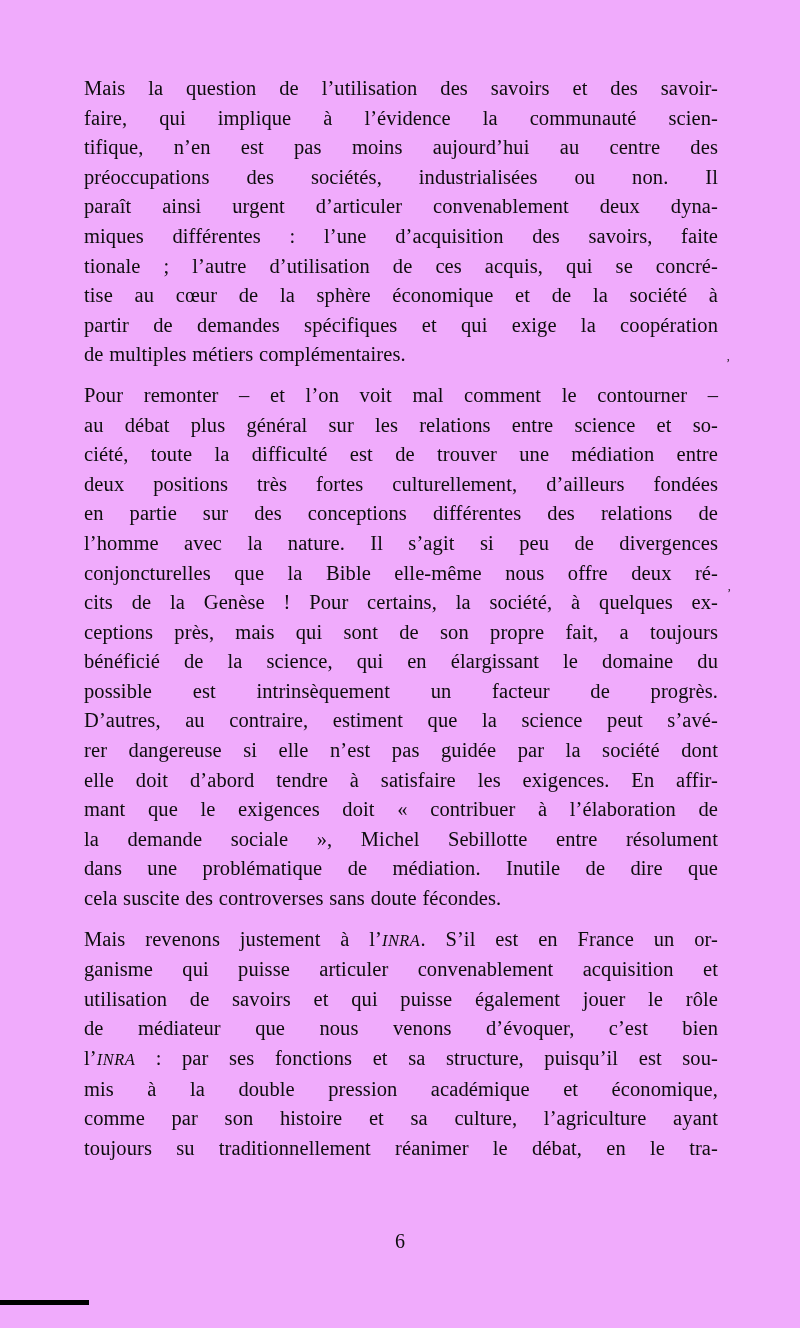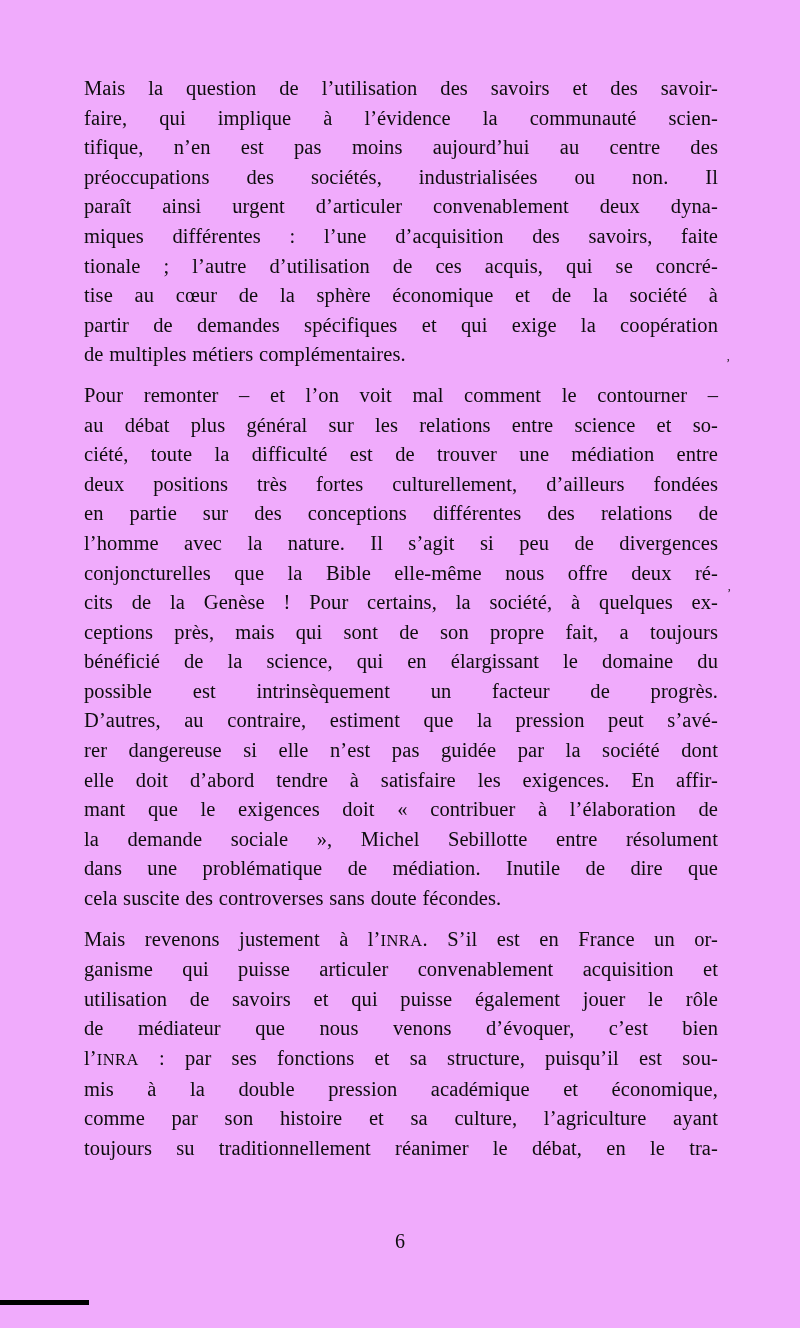--- a/index.html
+++ b/index.html
@@ -36,20 +36,21 @@
     text-align-last: justify;
     letter-spacing: 0.1px;
     word-spacing: 0.5px;
   }
   .line.last {
     text-align-last: left;
   }
   .sc {
     font-size: 0.8em;
     letter-spacing: 0.5px;
+    font-style: italic;
   }
   .page-number {
     position: absolute;
     left: 0;
     top: 1230px;
     width: 100%;
     text-align: center;
     font-size: 20px;
     color: #0d0d0d;
   }
@@ -93,21 +94,21 @@
         <div class="line">au débat plus général sur les relations entre science et so-</div>
         <div class="line">ciété, toute la difficulté est de trouver une médiation entre</div>
         <div class="line">deux positions très fortes culturellement, d’ailleurs fondées</div>
         <div class="line">en partie sur des conceptions différentes des relations de</div>
         <div class="line">l’homme avec la nature. Il s’agit si peu de divergences</div>
         <div class="line">conjoncturelles que la Bible elle-même nous offre deux ré-</div>
         <div class="line">cits de la Genèse ! Pour certains, la société, à quelques ex-</div>
         <div class="line">ceptions près, mais qui sont de son propre fait, a toujours</div>
         <div class="line">bénéficié de la science, qui en élargissant le domaine du</div>
         <div class="line">possible est intrinsèquement un facteur de progrès.</div>
-        <div class="line">D’autres, au contraire, estiment que la pression peut s’avé-</div>
+        <div class="line">D’autres, au contraire, estiment que la science peut s’avé-</div>
         <div class="line">rer dangereuse si elle n’est pas guidée par la société dont</div>
         <div class="line">elle doit d’abord tendre à satisfaire les exigences. En affir-</div>
         <div class="line">mant que le exigences doit « contribuer à l’élaboration de</div>
         <div class="line">la demande sociale », Michel Sebillotte entre résolument</div>
         <div class="line">dans une problématique de médiation. Inutile de dire que</div>
         <div class="line last">cela suscite des controverses sans doute fécondes.</div>
       </div>
       <div class="paragraph">
         <div class="line">Mais revenons justement à l’<span class="sc">INRA</span>. S’il est en France un or-</div>
         <div class="line">ganisme qui puisse articuler convenablement acquisition et</div>

